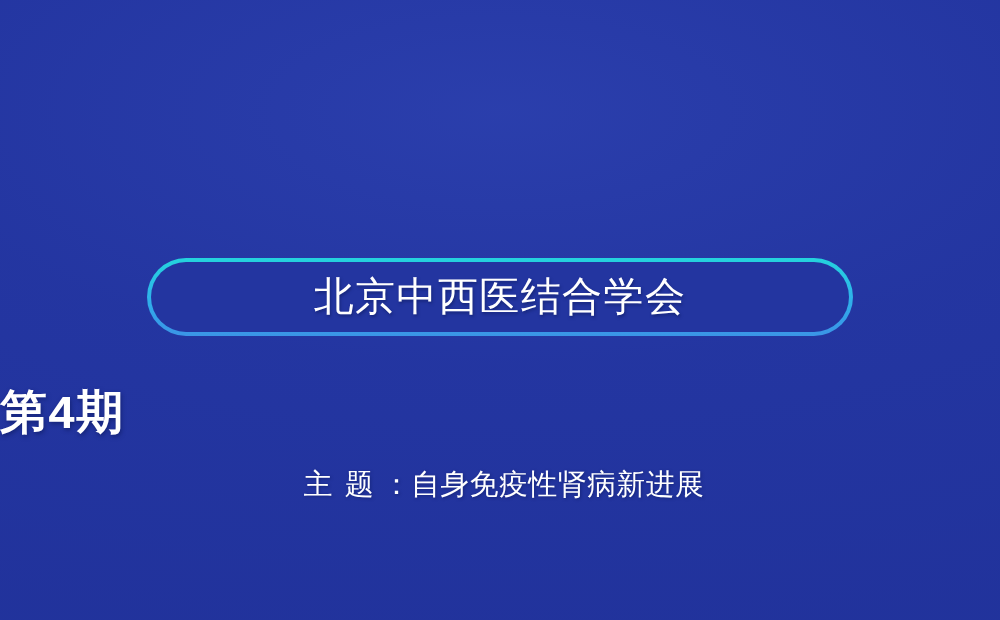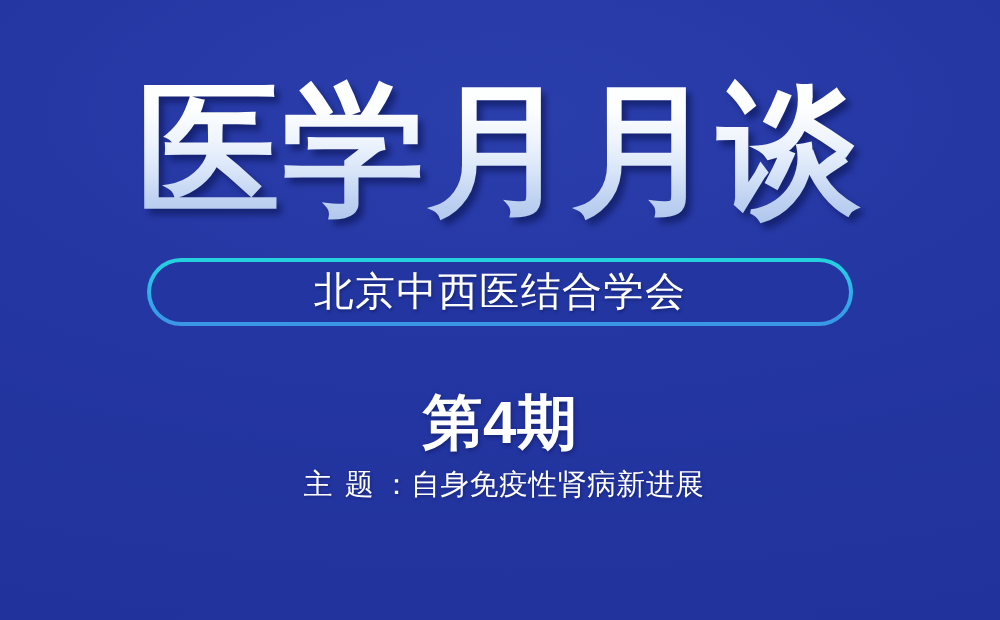--- a/index.html
+++ b/index.html
@@ -114,21 +114,21 @@
     right: 0;
     top: 258px;
     display: flex;
     justify-content: center;
   }
 
   .org-pill {
     position: relative;
     box-sizing: border-box;
     width: 706px;
-    height: 68px;
+    height: 78px;
     border-radius: 999px;
     display: flex;
     align-items: center;
     justify-content: center;
 
     
     background:
       linear-gradient(#2335a0, #2335a0) padding-box,
       linear-gradient(180deg,
         #24d3dd 0%,
@@ -149,23 +149,22 @@
     text-shadow: 1px 2px 3px rgba(13, 26, 90, 0.55);
     line-height: 1;
   }
 
   
   .issue-number {
     position: absolute;
     left: 0;
     right: 0;
     top: 390px;
-    text-align: center;
-    font-family: Liberation Sans, sans-serif;
-    font-size: 60px;
+    font-family: Liberation Mono, monospace;
+    font-size: 47px;
     font-weight: 700;
     letter-spacing: 0.01em;
     color: #ffffff;
     line-height: 1.1;
     text-shadow: 1px 2px 4px rgba(12, 24, 88, 0.60);
   }
 
   
   .topic-line {
     position: absolute;
@@ -196,26 +195,20 @@
   .topic-value {
     letter-spacing: 0.012em;
   }
 </style>
 </head>
 <body>
 
 <div class="poster">
   <div class="stage">
 
-    <div class="title-block">
-      <span class="title-shadow-layer">
-        <span class="main-title-shadow" aria-hidden="true">医学月月谈</span>
-        <h1 class="main-title">医学月月谈</h1>
-      </span>
-    </div>
 
     <div class="org-pill-wrap">
       <div class="org-pill">
         <span class="org-pill-label">北京中西医结合学会</span>
       </div>
     </div>
 
     <div class="issue-number">第4期</div>
 
     <div class="topic-line">

